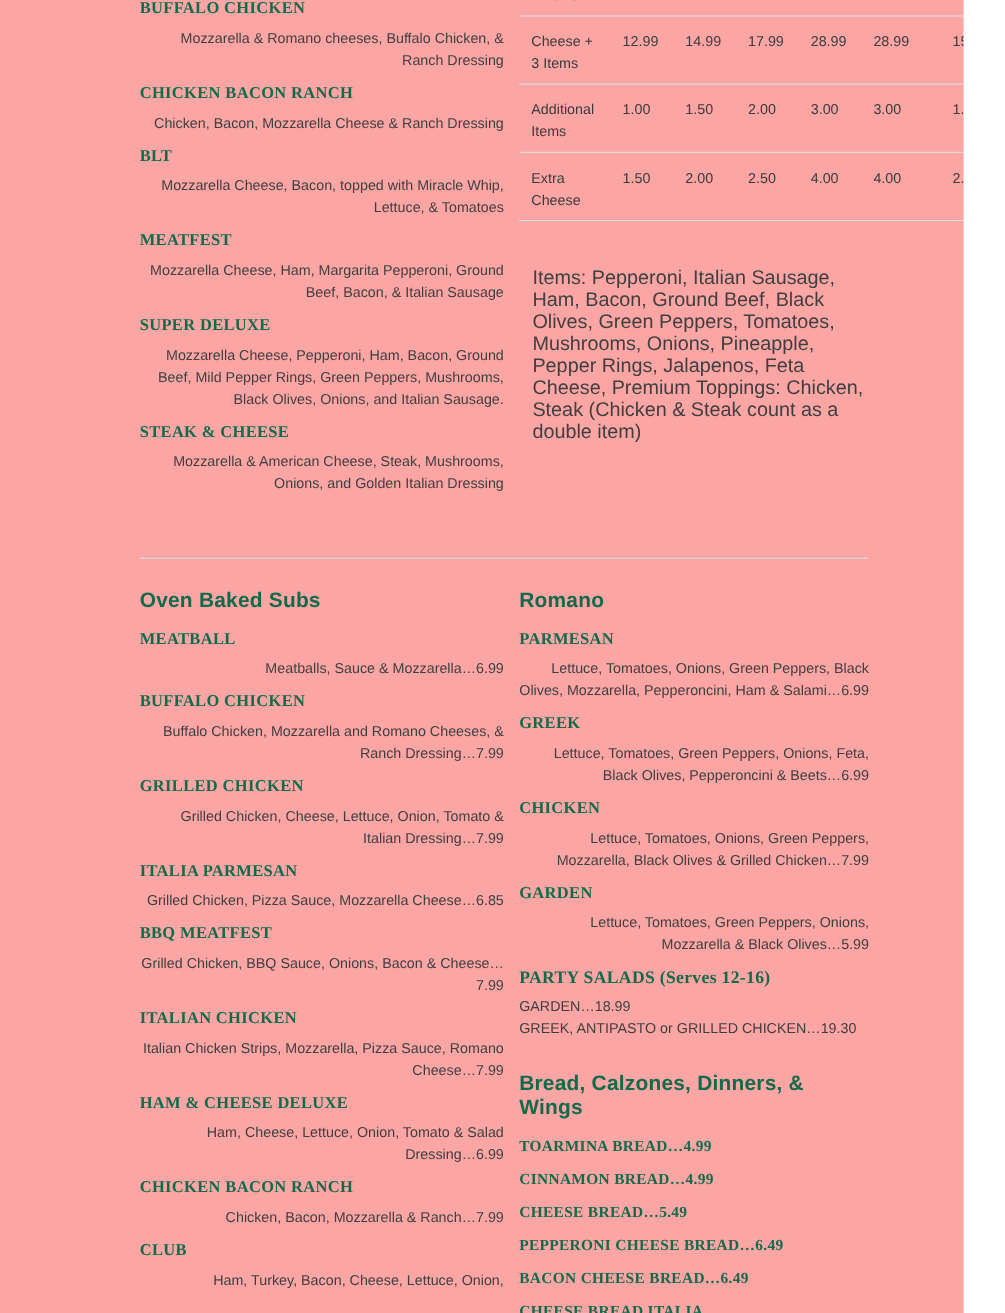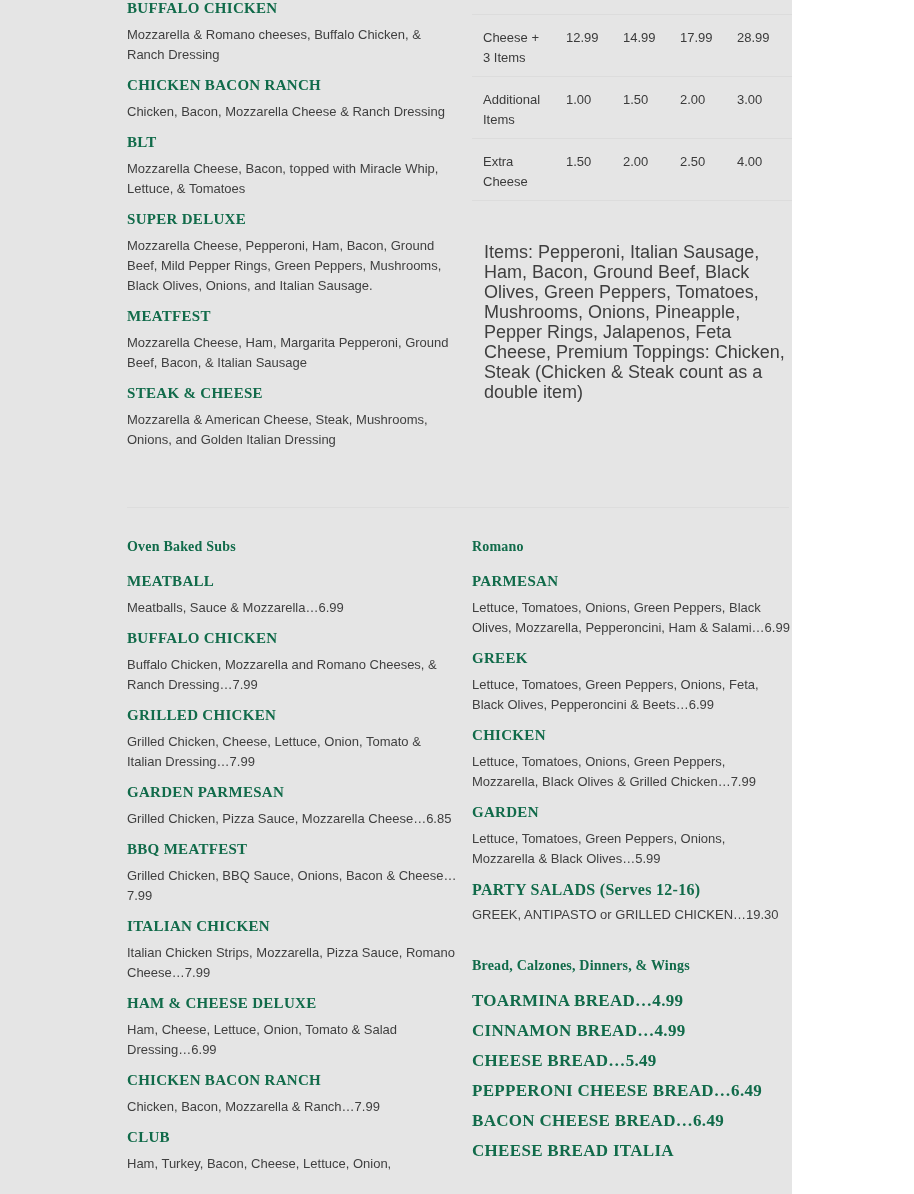--- a/index.html
+++ b/index.html
@@ -1,47 +1,47 @@
 <!DOCTYPE html>
 <html><head>
 <meta charset="utf-8">
 <style>
   html,body{margin:0;padding:0;background:#ffffff;}
   .page{
-    position:relative;width:792px;height:1194px;overflow:hidden;background:#e5e5e5;
+    position:relative;width:876px;height:1194px;overflow:hidden;background:#fca5a5;
     font-family:"Liberation Sans",sans-serif;color:#3f3f3f;
   }
   .section-title{
-    font-family:Liberation Serif, serif;font-weight:700;font-size:14px;line-height:22px;
+    font-family:Liberation Sans, sans-serif;font-weight:700;font-size:19px;line-height:22px;
     color:#116b4a;margin:0 0 15px;letter-spacing:.2px;
   }
   .item-name{
     font-family:"Liberation Serif",serif;font-weight:700;font-size:15px;line-height:16px;
     color:#116b4a;margin:0 0 9px;letter-spacing:.3px;
   }
-  .item-desc{font-size:13px;line-height:20px;margin:0 0 12px;color:#3f3f3f;}
+  .item-desc{font-size:13px;line-height:20px;margin:0 0 12px;color:#3f3f3f;text-align:right;}
   .col-a{position:absolute;left:127px;top:0;width:331px;}
   .col-c{position:absolute;left:127px;top:536px;width:331px;}
   .col-d{position:absolute;left:472px;top:536px;width:318px;}
   .price-table{position:absolute;left:472px;top:-47px;width:470px;font-size:13px;color:#3b3b3b;}
   .pt-row{display:flex;align-items:flex-start;border-bottom:1px solid #dcdcdc;padding:13px 0 8px;}
   .pt-label{flex:0 0 64px;padding-left:11px;margin-right:19px;line-height:20px;}
   .pt-cell{flex:0 0 57px;line-height:20px;}
   .pt-cell.wide{flex:0 0 72px;}
   .pt-cell.last{flex:0 0 60px;}
   .toppings-note{position:absolute;left:472px;top:230px;width:318px;font-size:18px;line-height:20px;margin:12px;color:#3f3f3f;}
   .divider{position:absolute;left:127px;top:507px;width:662px;height:1px;background:#dddddd;}
   .party-name{
     font-family:"Liberation Serif",serif;font-weight:700;font-size:16px;line-height:18px;
     color:#116b4a;margin:0 0 6px;letter-spacing:.3px;
   }
   .party-line{font-size:13px;line-height:20px;margin:0;color:#3f3f3f;}
   .bread-title{margin-top:30px;margin-bottom:16px;}
   .bread-item{
-    font-family:"Liberation Serif",serif;font-weight:700;font-size:17px;line-height:16px;
+    font-family:"Liberation Serif",serif;font-weight:700;font-size:14px;line-height:16px;
     color:#116b4a;margin:0 0 14px;letter-spacing:.3px;
   }
 </style>
 </head>
 <body>
 
 <div class="page">
 
   <div class="col-a">
 
@@ -54,27 +54,27 @@
         <h3 class="item-name">CHICKEN BACON RANCH</h3>
         <p class="item-desc">Chicken, Bacon, Mozzarella Cheese &amp; Ranch Dressing</p>
       </div>
 
       <div class="menu-item">
         <h3 class="item-name">BLT</h3>
         <p class="item-desc">Mozzarella Cheese, Bacon, topped with Miracle Whip, Lettuce, &amp; Tomatoes</p>
       </div>
 
       <div class="menu-item">
+        <h3 class="item-name">MEATFEST</h3>
+        <p class="item-desc">Mozzarella Cheese, Ham, Margarita Pepperoni, Ground Beef, Bacon, &amp; Italian Sausage</p>
+      </div>
+
+      <div class="menu-item">
         <h3 class="item-name">SUPER DELUXE</h3>
         <p class="item-desc">Mozzarella Cheese, Pepperoni, Ham, Bacon, Ground Beef, Mild Pepper Rings, Green Peppers, Mushrooms, Black Olives, Onions, and Italian Sausage.</p>
-      </div>
-
-      <div class="menu-item">
-        <h3 class="item-name">MEATFEST</h3>
-        <p class="item-desc">Mozzarella Cheese, Ham, Margarita Pepperoni, Ground Beef, Bacon, &amp; Italian Sausage</p>
       </div>
 
       <div class="menu-item">
         <h3 class="item-name">STEAK &amp; CHEESE</h3>
         <p class="item-desc">Mozzarella &amp; American Cheese, Steak, Mushrooms, Onions, and Golden Italian Dressing</p>
       </div>
     </div>
 
   <div class="price-table">
     <div class="pt-row">
@@ -132,21 +132,21 @@
           <h3 class="item-name">BUFFALO CHICKEN</h3>
           <p class="item-desc">Buffalo Chicken, Mozzarella and Romano Cheeses, &amp; Ranch Dressing…7.99</p>
         </div>
 
         <div class="menu-item">
           <h3 class="item-name">GRILLED CHICKEN</h3>
           <p class="item-desc">Grilled Chicken, Cheese, Lettuce, Onion, Tomato &amp; Italian Dressing…7.99</p>
         </div>
 
         <div class="menu-item">
-          <h3 class="item-name">GARDEN PARMESAN</h3>
+          <h3 class="item-name">ITALIA PARMESAN</h3>
           <p class="item-desc">Grilled Chicken, Pizza Sauce, Mozzarella Cheese…6.85</p>
         </div>
 
         <div class="menu-item">
           <h3 class="item-name">BBQ MEATFEST</h3>
           <p class="item-desc">Grilled Chicken, BBQ Sauce, Onions, Bacon &amp; Cheese…7.99</p>
         </div>
 
         <div class="menu-item">
           <h3 class="item-name">ITALIAN CHICKEN</h3>
@@ -189,20 +189,21 @@
           <p class="item-desc">Lettuce, Tomatoes, Onions, Green Peppers, Mozzarella, Black Olives &amp; Grilled Chicken…7.99</p>
         </div>
 
         <div class="menu-item">
           <h3 class="item-name">GARDEN</h3>
           <p class="item-desc">Lettuce, Tomatoes, Green Peppers, Onions, Mozzarella &amp; Black Olives…5.99</p>
         </div>
       </div>
     <div>
       <h3 class="party-name">PARTY SALADS (Serves 12-16)</h3>
+      <p class="party-line">GARDEN…18.99</p>
       <p class="party-line">GREEK, ANTIPASTO or GRILLED CHICKEN…19.30</p>
     </div>
     <h2 class="section-title bread-title">Bread, Calzones, Dinners, &amp; Wings</h2>
     <div>
 
         <h3 class="bread-item">TOARMINA BREAD…4.99</h3>
 
         <h3 class="bread-item">CINNAMON BREAD…4.99</h3>
 
         <h3 class="bread-item">CHEESE BREAD…5.49</h3>

